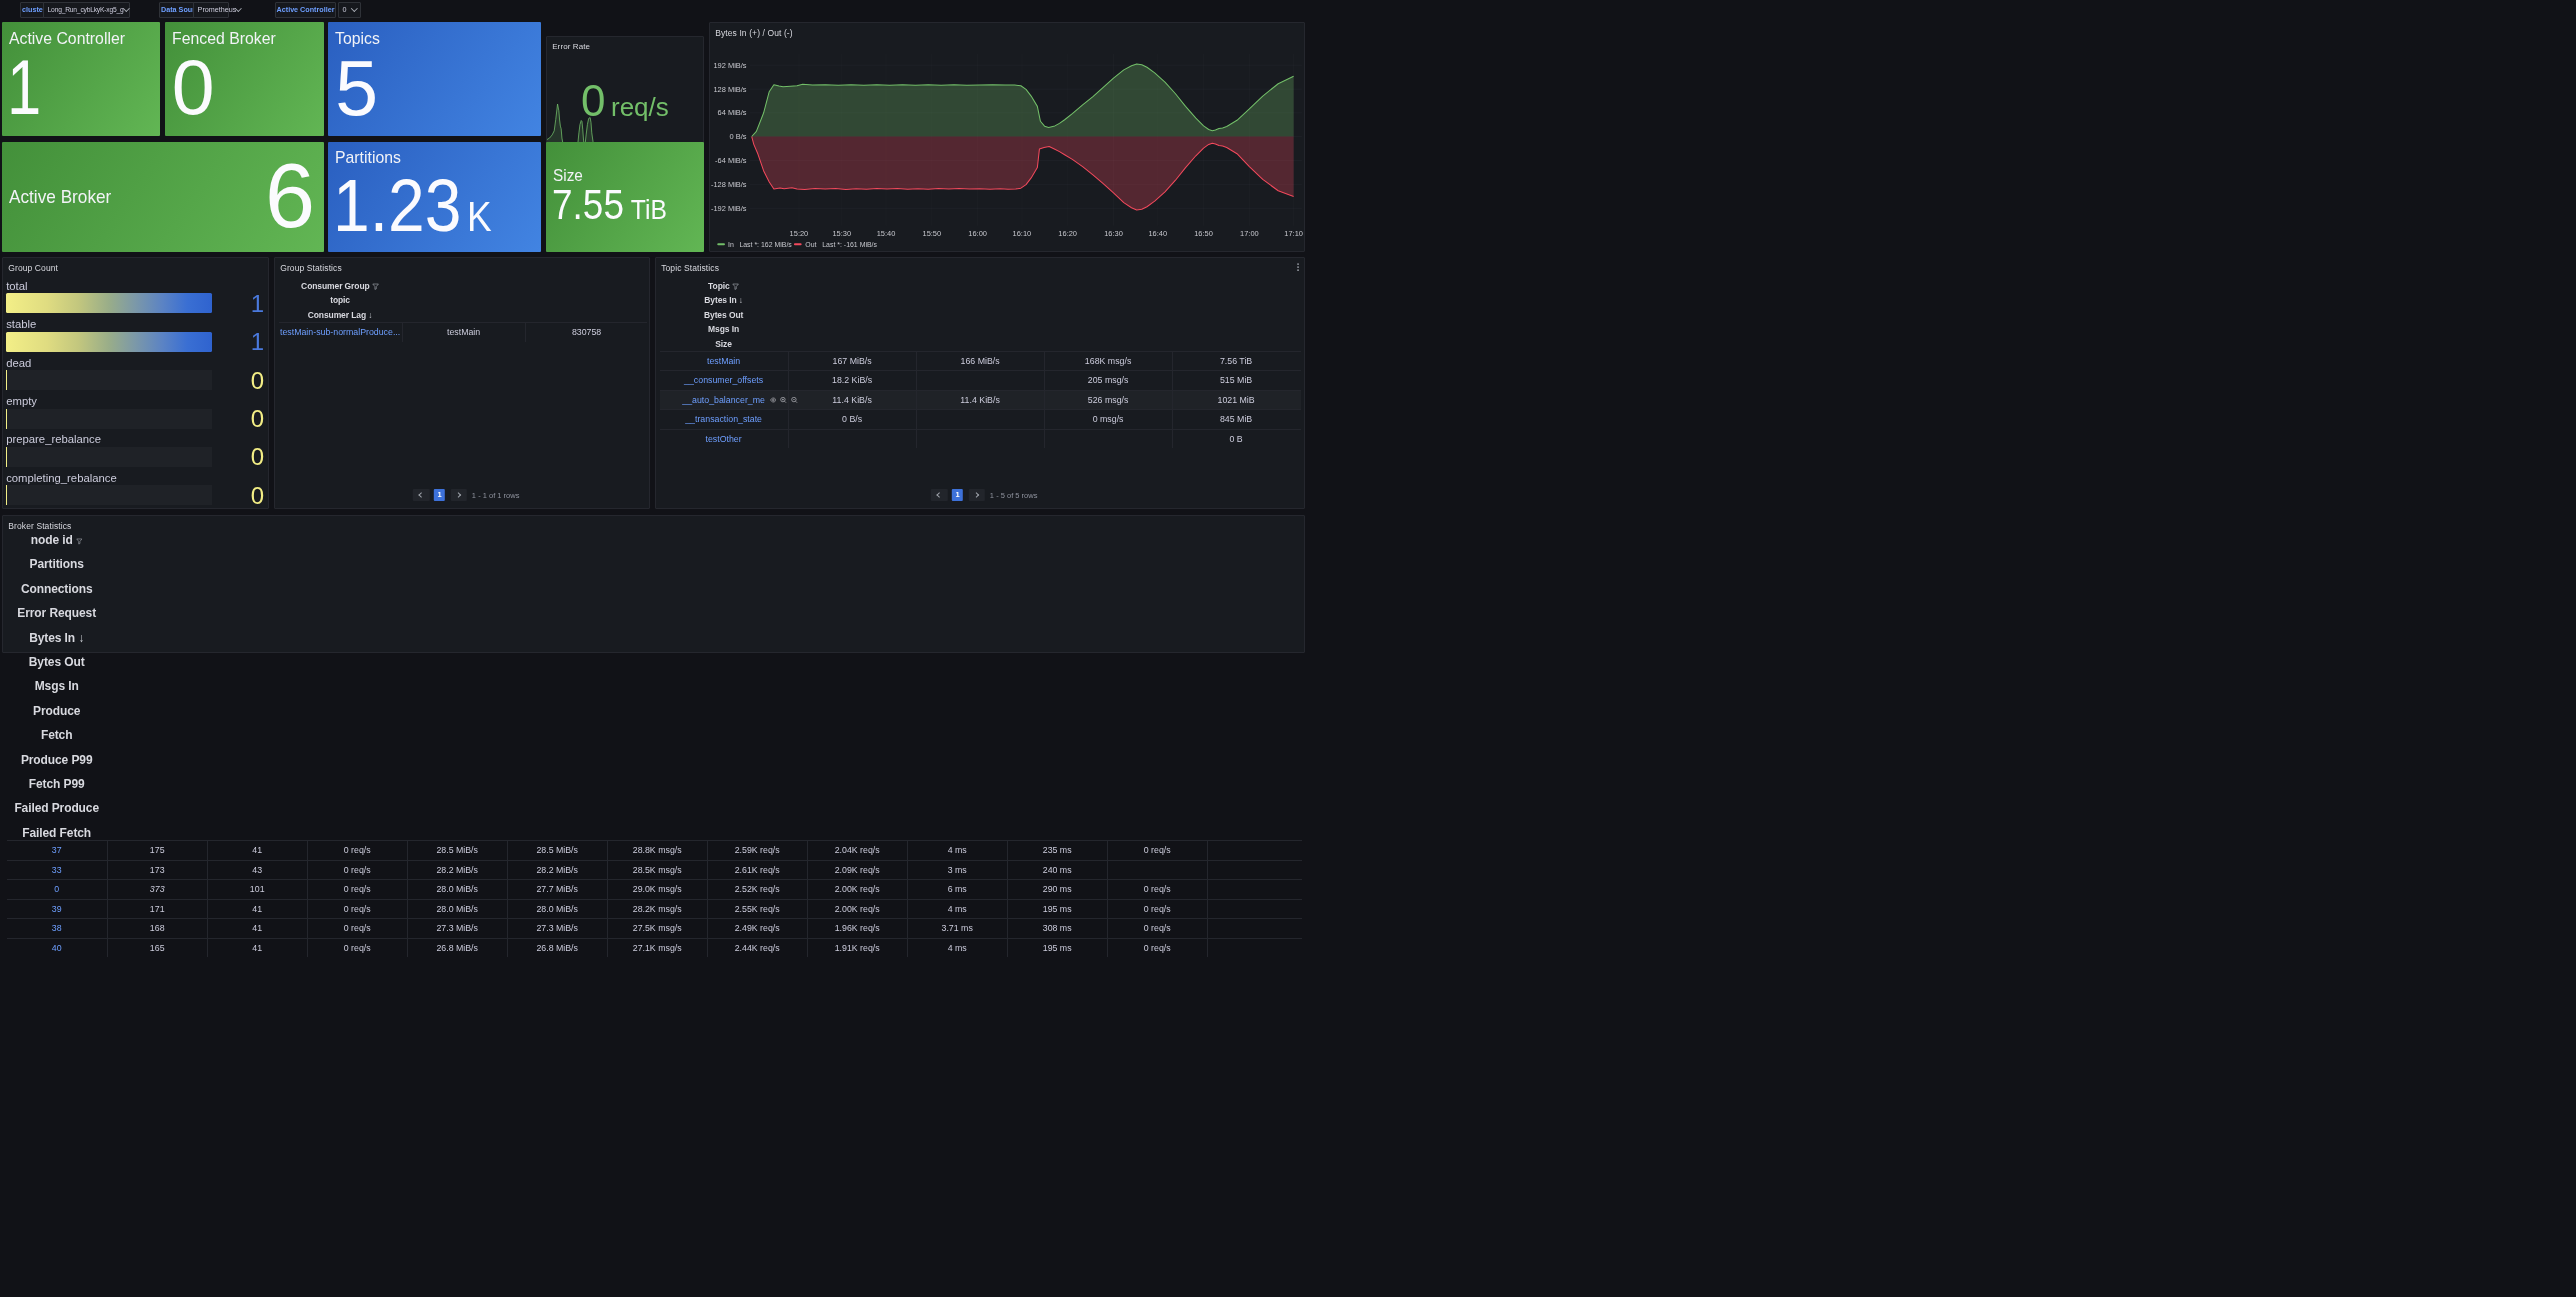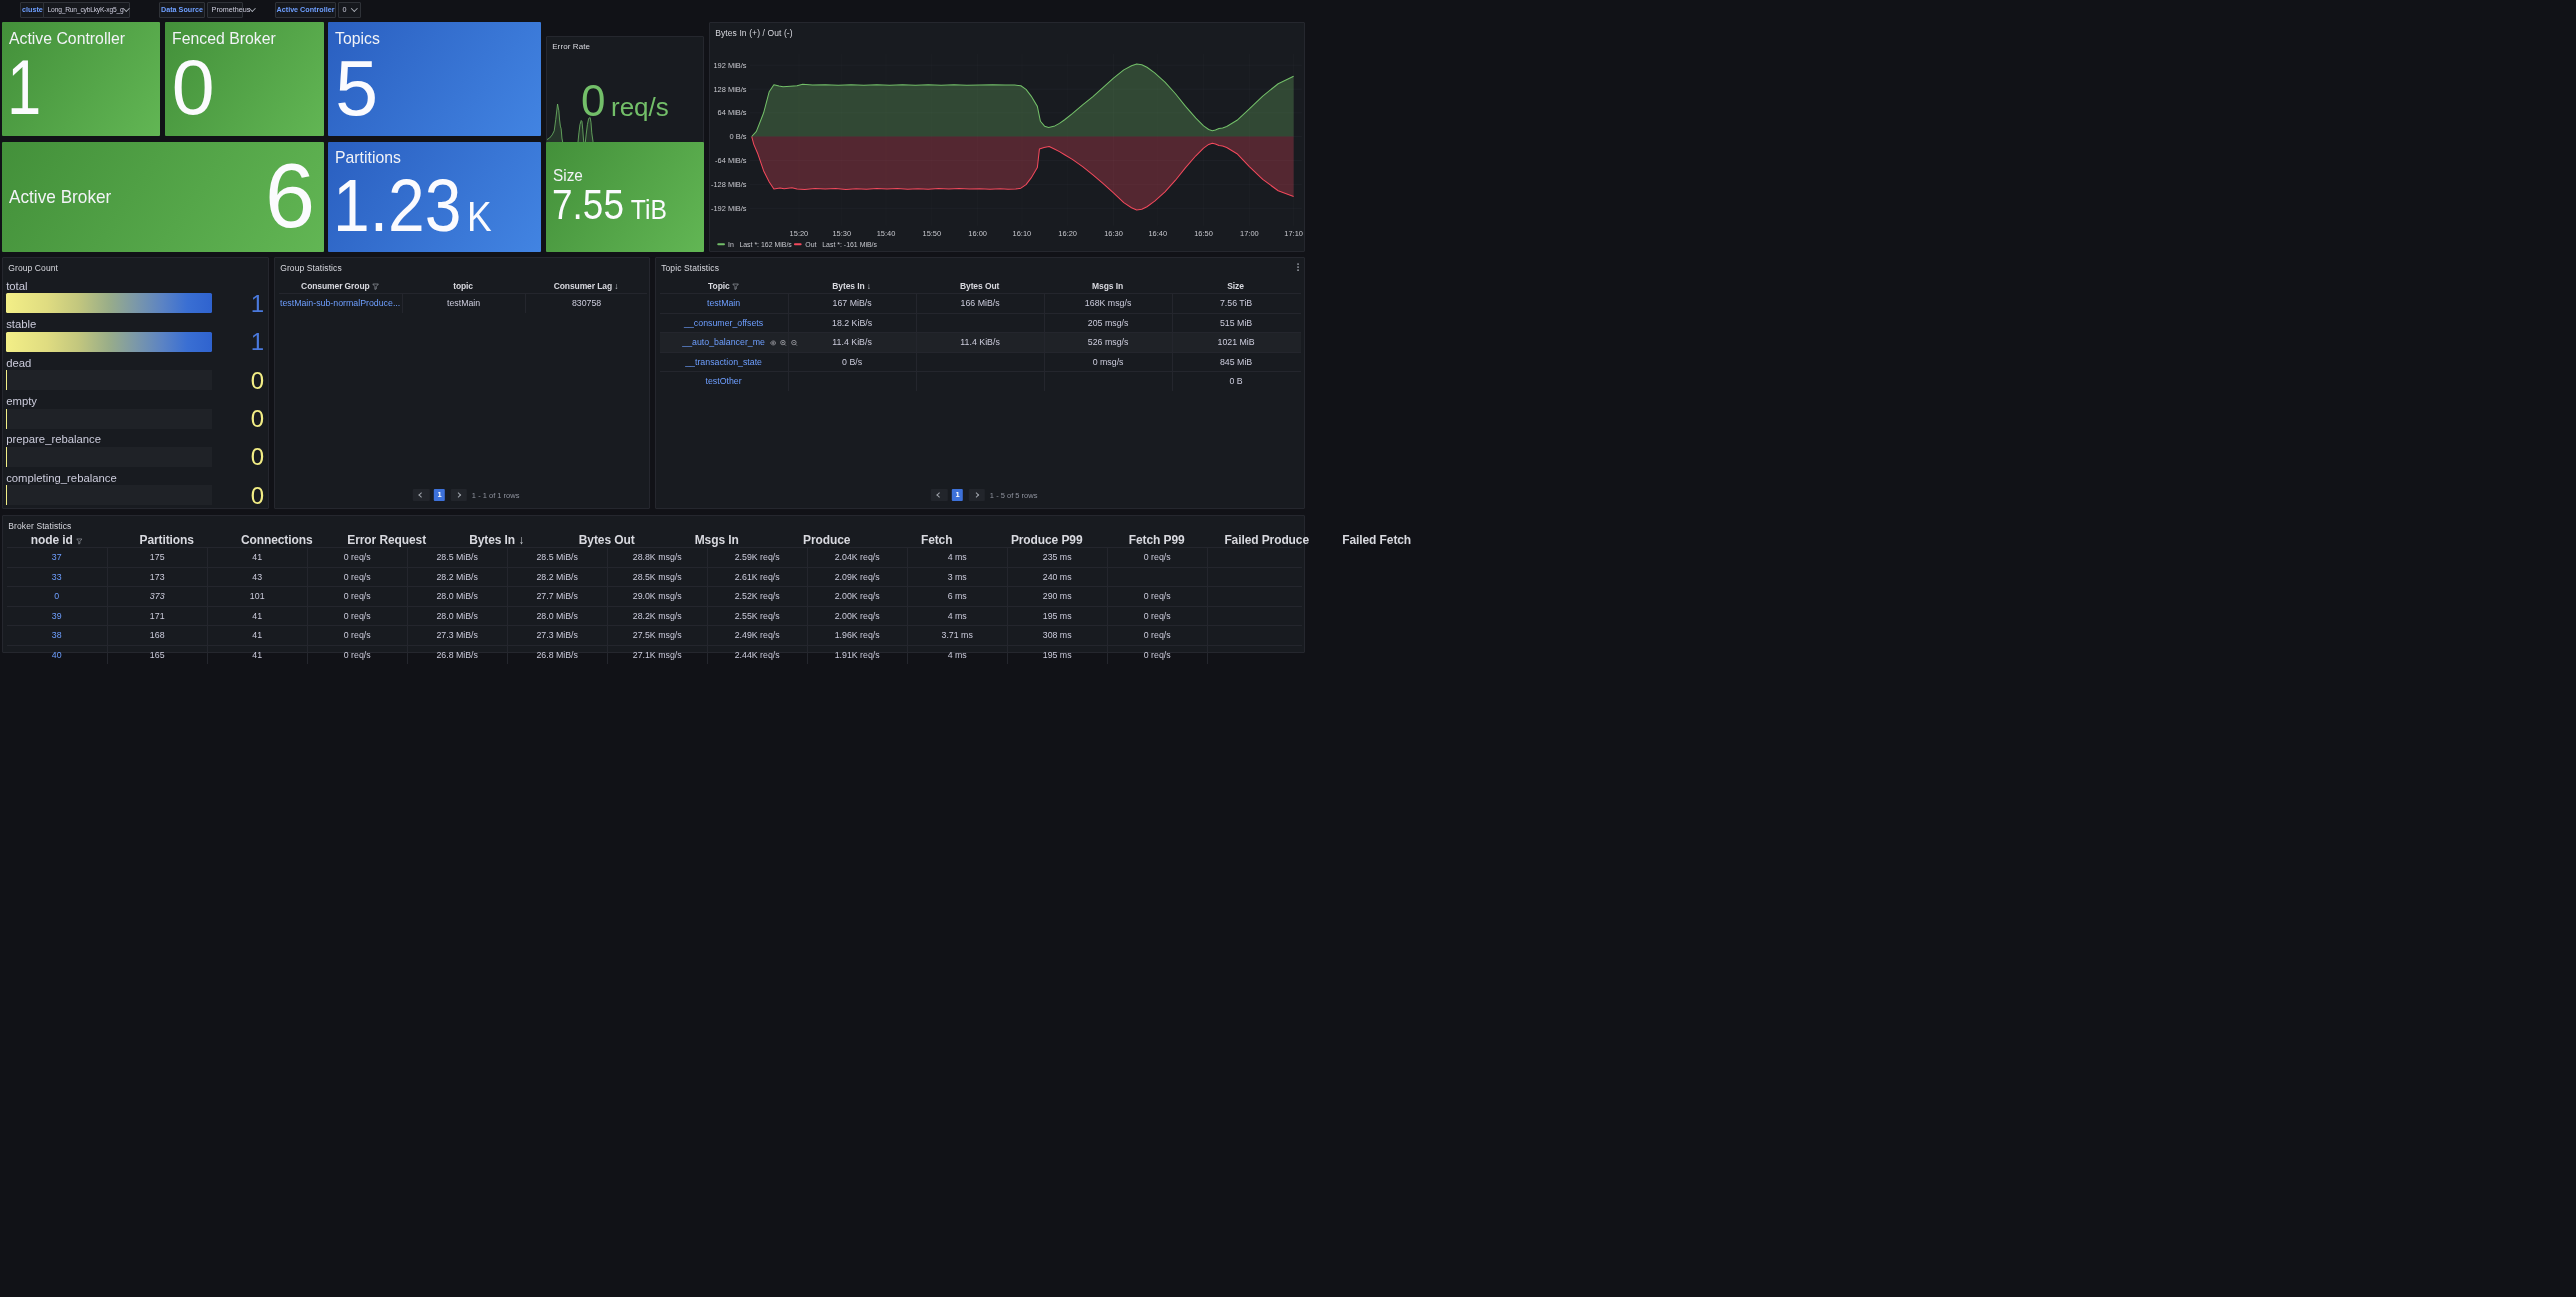--- a/index.html
+++ b/index.html
@@ -16,21 +16,21 @@
   
   .tbox { position:absolute; top:1.5px; height:16px; background:#16181d; border:0.5px solid #2f3238; border-radius:1px;
     font-size:7.2px; color:#ccccdc; white-space:nowrap; display:flex; align-items:center; justify-content:center; padding:0 3.6px; }
   .tval { justify-content:space-between; }
   .tlabel { color:#6e9fff; font-weight:600; }
   .chev { display:inline-block; width:4.6px; height:4.6px; border-right:0.9px solid #a9adb5; border-bottom:0.9px solid #a9adb5;
     transform:rotate(45deg); margin-top:-2.6px; flex:none; }
   
   .tbl { position:absolute; font-size:8.8px; }
   .trow { display:flex; border-top:0.5px solid #24262d; }
-  .trow.h { border-top:none; font-weight:600; color:#d8d9df; font-size:8.5px; letter-spacing:-0.1px; }
+  .trow.h { border-top:none; font-weight:600; color:#d8d9df; font-size:8.5px; letter-spacing:-0.1px;flex-direction:column; }
   .tc { flex:none; text-align:center; line-height:18.5px; height:18.5px; white-space:nowrap; position:relative; }
   .trow.h .tc { line-height:14.4px; height:14.4px; }
   .trow:not(.h) .tc + .tc { border-left:0.5px solid #24262d; }
   .link { color:#6e9fff; font-weight:500; }
   
   .pgwrap { position:absolute; display:flex; align-items:center; left:50%; transform:translateX(calc(-50% + 4.1px)); }
   .pgbtn { width:16.5px; height:12px; background:#22252b; border-radius:1px; margin-right:4.6px; position:relative; }
   .pgcur { width:11.3px; height:12px; background:#3d71d9; border-radius:1px; color:#fff; font-size:7.5px; font-weight:600;
     text-align:center; line-height:12px; margin-right:5.2px; }
   .pgtxt { font-size:7.5px; color:#8f939e; margin-left:5px; }
@@ -49,21 +49,21 @@
 </style>
 </head>
 <body>
 
 <div class="tbox tlabel" style="left:20px;width:38px;text-align:center;">cluster_id</div>
 <div class="tbox tval" style="left:43px;width:87px;font-size:6.7px;letter-spacing:-0.2px;">
     <span>Long_Run_cybLkyK-xg5_g</span>
     <span class="chev"></span>
   </div>
 <div class="tbox tlabel" style="left:159px;width:46px;">Data Source</div>
-<div class="tbox tval" style="left:207px;width:36px;">
+<div class="tbox tval" style="left:193px;width:36px;">
     <span>Prometheus</span>
     <span class="chev"></span>
   </div>
 <div class="tbox tlabel" style="left:275px;width:61px;">Active Controller</div>
 <div class="tbox tval" style="left:338px;width:23px;">
     <span>0</span>
     <span class="chev"></span>
   </div>
 
 <div class="panel green" style="left:2.1px;top:22px;width:158px;height:114px;">

